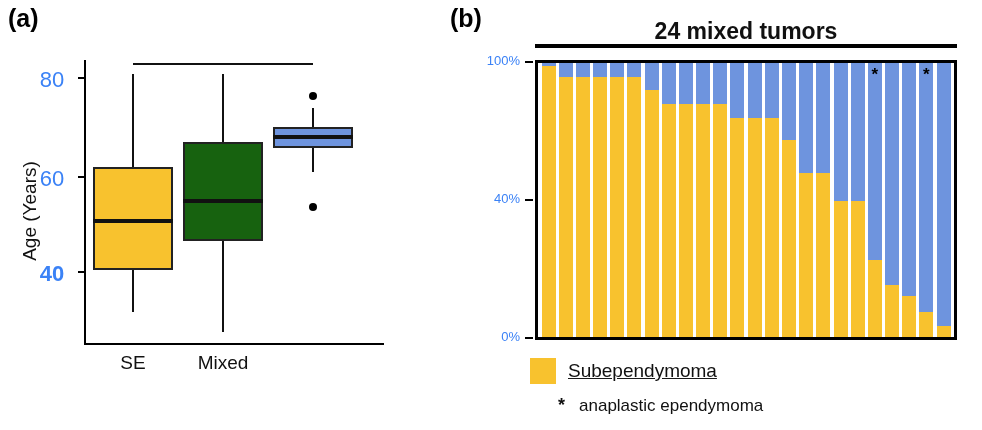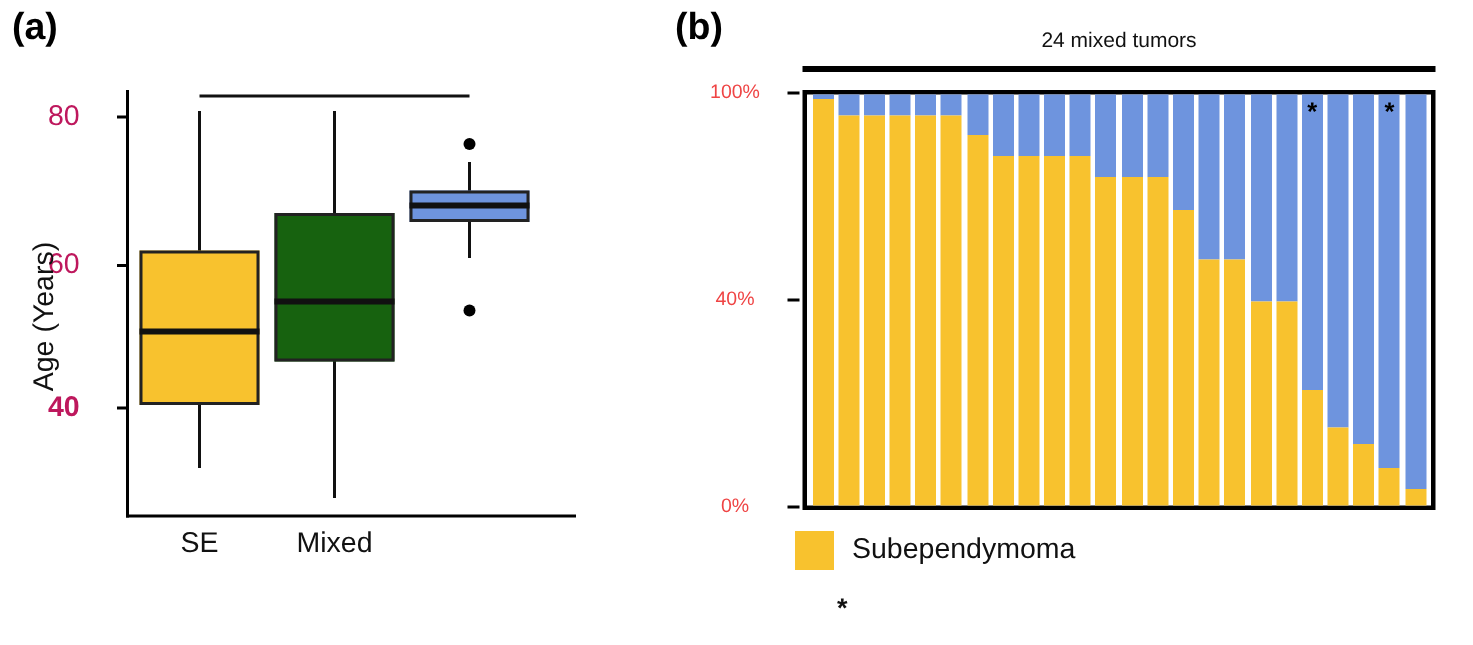--- a/index.html
+++ b/index.html
@@ -31,22 +31,22 @@
   }
   .a-axis-x{
     position:absolute;left:84px;top:343px;
     width:300px;height:2px;background:#000;
   }
   .a-tick{
     position:absolute;width:6px;height:2px;background:#000;left:78px;
   }
   .a-ticklabel{
     position:absolute;
-    font-size:19px;color:#be185d;
-    text-align:left;width:40px;left:32px;
+    font-size:22px;color:#3b82f6;
+    text-align:center;width:40px;left:32px;
   }
   .a-ytitle{
     position:absolute;
     left:-80px;top:200px;
     width:220px;
     transform:rotate(-90deg);
     transform-origin:center center;
     font-size:19px;color:#111;
     text-align:center;
   }
@@ -74,21 +74,21 @@
 
   
   #panel-b{position:absolute;left:440px;top:0;width:542px;height:430px;}
   #panel-b .letter{left:10px;top:4px;}
 
   .b-title-rule{
     position:absolute;left:95px;top:44px;width:422px;height:4px;background:#000;
   }
   .b-title{
     position:absolute;left:95px;top:18px;width:422px;
-    text-align:center;font-size:14px;color:#111;
+    text-align:center;font-size:23px;color:#111;font-weight:bold;
   }
   .b-plotframe{
     position:absolute;
     left:95px;top:60px;
     width:422px;height:280px;
     border:3px solid #000;
     box-sizing:border-box;
     background:#fff;
   }
   .b-bars{
@@ -113,27 +113,27 @@
     position:absolute;
     top:3px;left:50%;
     transform:translateX(-50%);
     font-size:17px;
     font-weight:bold;
     color:#000;
     line-height:1;
   }
   .b-ytick{position:absolute;width:8px;height:2px;background:#000;left:85px;}
   .b-yticklabel{
-    position:absolute;font-size:13px;color:#ef4444;
-    text-align:center;width:60px;left:20px;
+    position:absolute;font-size:13px;color:#3b82f6;
+    text-align:right;width:60px;left:20px;
   }
 
   .b-legend{
     position:absolute;left:90px;top:350px;width:440px;height:34px;
-    display:flex;align-items:center;
+    display:flex;align-items:flex-end;text-decoration:underline;
   }
   .legend-item{display:flex;align-items:center;}
   .legend-swatch{width:26px;height:26px;display:inline-block;}
   .legend-text{font-size:19px;color:#111;margin-left:12px;}
   .legend-gap{width:48px;}
 
   .b-footnote{
     position:absolute;left:118px;top:395px;
     font-size:17px;color:#111;
     display:flex;align-items:center;
@@ -320,15 +320,16 @@
     <div class="b-legend">
       <div class="legend-item">
         <span class="legend-swatch" id="sw0" style="background: rgb(248, 194, 46);"></span>
         <span class="legend-text">Subependymoma</span>
       </div>
       <div class="legend-gap"></div>
     </div>
 
     <div class="b-footnote">
       <span class="fn-star">*</span>
+      <span>anaplastic ependymoma</span>
     </div>
   </div>
 </div>
 
 </body></html>

